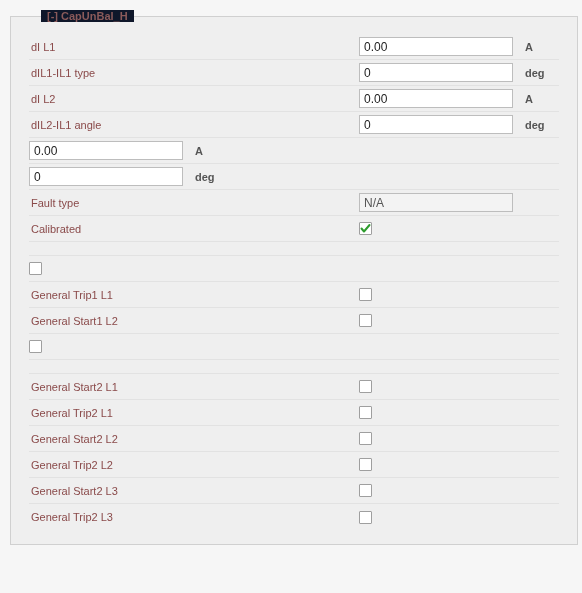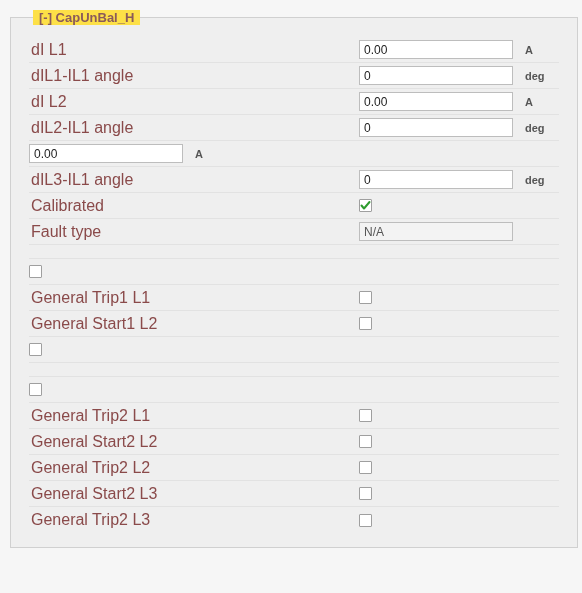--- a/index.html
+++ b/index.html
@@ -14,41 +14,41 @@
   }
   fieldset.panel {
     border: 1px solid #d0d0d0;
     background: #efefef;
     padding: 12px 18px 14px 18px;
     margin: 0;
     position: relative;
   }
   fieldset.panel > legend {
     padding: 0 6px;
-    margin-left: 4px;
+    margin-left: 12px;
     font-weight: bold;
-    font-size: 13px;
+    font-size: 11px;
     color: #8a5a5a;
-    background: #fde047;
+    background: #0f172a;
   }
   .row {
     display: flex;
     align-items: center;
     height: 26px;
     border-bottom: 1px solid #e2e2e2;
   }
   .row.noborder { border-bottom: none; }
   .spacer {
     height: 14px;
     border-bottom: 1px solid #e2e2e2;
   }
   .label {
     flex: 0 0 330px;
     color: #8a4a4a;
-    font-size: 16px;
+    font-size: 11px;
     padding-left: 2px;
   }
   .valcell {
     flex: 0 0 160px;
     display: flex;
     align-items: flex-end;
   }
   .unitcell {
     flex: 0 0 40px;
     color: #555;
@@ -89,21 +89,21 @@
   <legend>[-] CapUnBal_H</legend>
   <div id="content">
       <div class="row">
         <div class="label">dI L1</div>
         <div class="valcell">
           <input class="txt" type="text" value="0.00" style="">
         </div>
         <div class="unitcell">A</div>
       </div>
       <div class="row">
-        <div class="label">dIL1-IL1 angle</div>
+        <div class="label">dIL1-IL1 type</div>
         <div class="valcell">
           <input class="txt" type="text" value="0" style="">
         </div>
         <div class="unitcell">deg</div>
       </div>
       <div class="row">
         <div class="label">dI L2</div>
         <div class="valcell">
           <input class="txt" type="text" value="0.00" style="">
         </div>
@@ -116,44 +116,43 @@
         </div>
         <div class="unitcell">deg</div>
       </div>
       <div class="row">
         <div class="valcell">
           <input class="txt" type="text" value="0.00" style="">
         </div>
         <div class="unitcell">A</div>
       </div>
       <div class="row">
-        <div class="label">dIL3-IL1 angle</div>
         <div class="valcell">
           <input class="txt" type="text" value="0" style="">
         </div>
         <div class="unitcell">deg</div>
+      </div>
+      <div class="row">
+        <div class="label">Fault type</div>
+        <div class="valcell">
+          <input class="txt" readonly="" type="text" value="N/A" style="">
+        </div>
+        <div class="unitcell"></div>
       </div>
       <div class="row">
         <div class="label">Calibrated</div>
         <div class="valcell">
           <span class="chk">
             <svg width="11" height="11" viewBox="0 0 11 11">
               <path d="M1.5 5.5 L4 8.5 L9.5 2" stroke="#2e9c2e" stroke-width="2" fill="none" stroke-linecap="round" stroke-linejoin="round"></path>
             </svg>
           </span>
         </div>
         <div class="unitcell"></div>
       </div>
-      <div class="row">
-        <div class="label">Fault type</div>
-        <div class="valcell">
-          <input class="txt" readonly="" type="text" value="N/A" style="">
-        </div>
-        <div class="unitcell"></div>
-      </div>
       <div class="spacer"></div>
       <div class="row">
         <div class="valcell">
           <span class="chk"></span>
         </div>
         <div class="unitcell"></div>
       </div>
       <div class="row">
         <div class="label">General Trip1 L1</div>
         <div class="valcell">
@@ -169,20 +168,21 @@
         <div class="unitcell"></div>
       </div>
       <div class="row">
         <div class="valcell">
           <span class="chk"></span>
         </div>
         <div class="unitcell"></div>
       </div>
       <div class="spacer"></div>
       <div class="row">
+        <div class="label">General Start2 L1</div>
         <div class="valcell">
           <span class="chk"></span>
         </div>
         <div class="unitcell"></div>
       </div>
       <div class="row">
         <div class="label">General Trip2 L1</div>
         <div class="valcell">
           <span class="chk"></span>
         </div>

